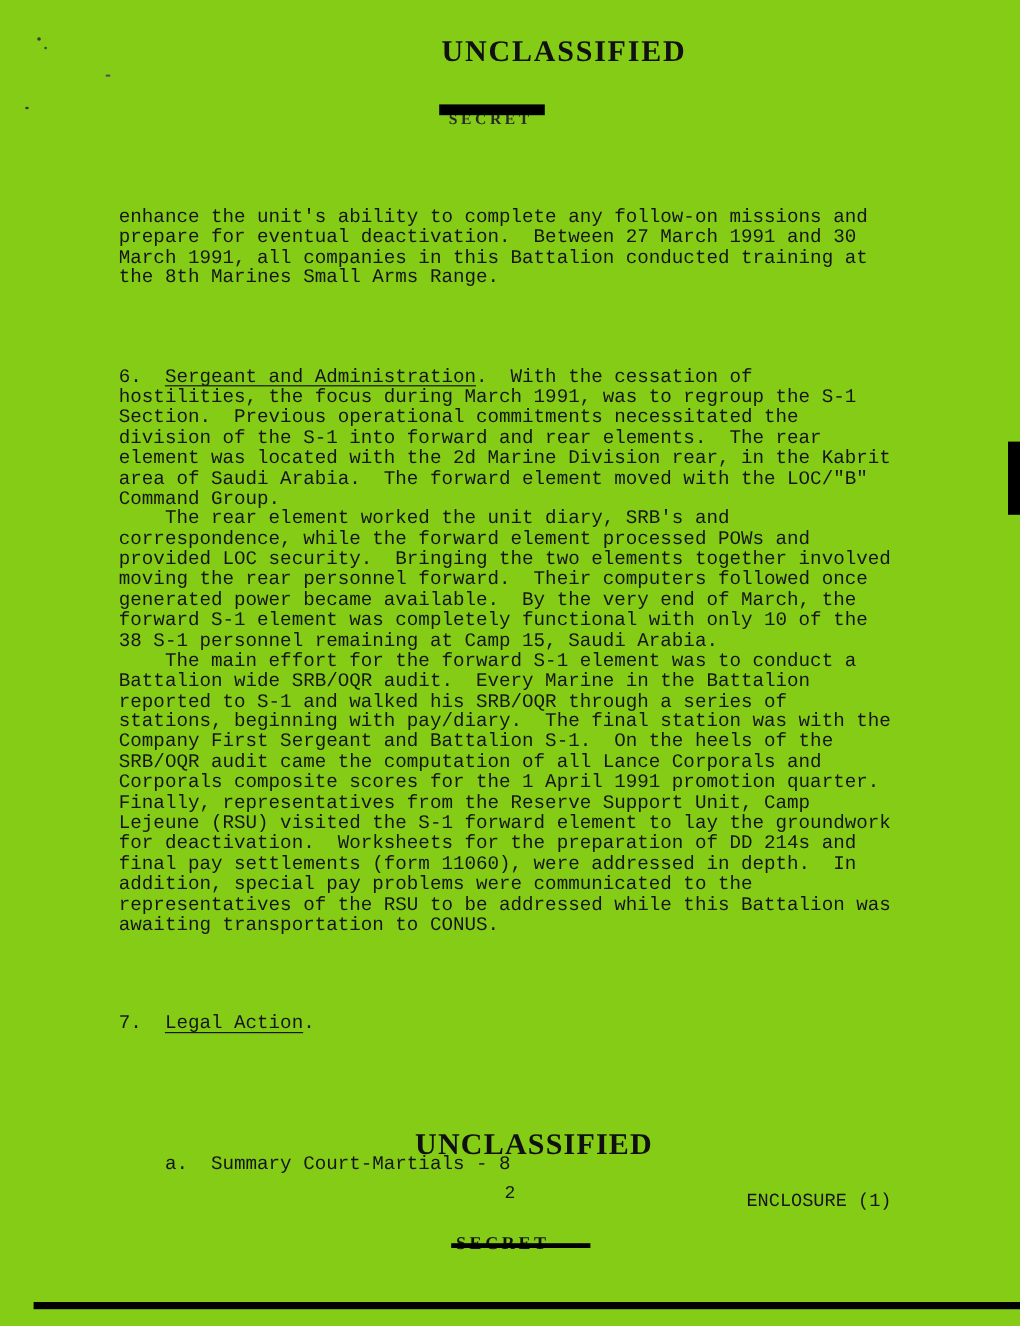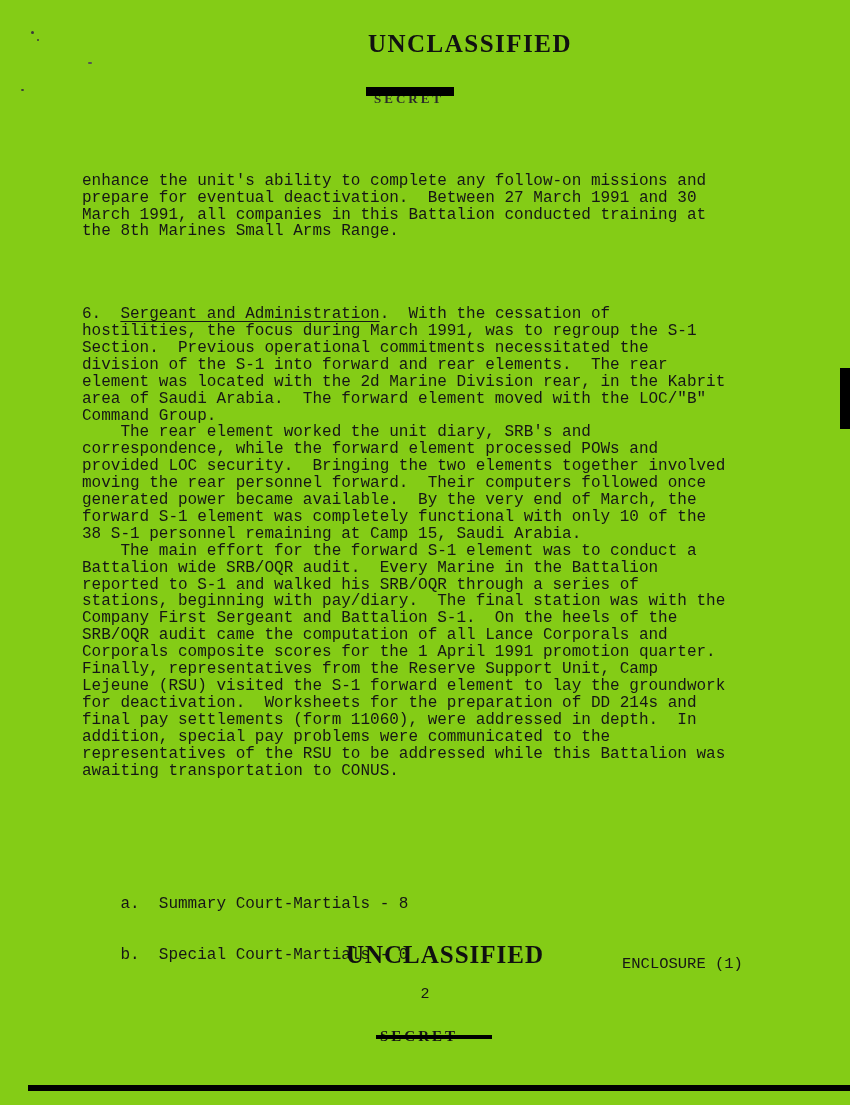--- a/index.html
+++ b/index.html
@@ -38,37 +38,37 @@
     position: absolute; top: -4px; left: -8px; right: -10px; height: 9px;
     background: #000;
   }
 
   
   .body-text {
     position: absolute; top: 122px; left: 82px; width: 700px;
     font-size: 16px; line-height: 16.9px;
     white-space: pre-wrap; color: #161616;
   }
-  .para { margin: 0 0 15px 0; }
+  .para { margin: 0 0 15px 17px; }
   .para:last-child { margin-bottom: 0; }
   .legal-line { margin: 0; }
   .u {
     text-decoration: underline;
     text-decoration-thickness: 1.4px;
     text-underline-offset: 2.5px;
   }
 
   
   .bottom-unclassified {
     position: absolute; top: 941px; left: 0; right: 0;
     text-align: center; transform: translateX(20px);
     font-size: 25px; letter-spacing: 1px; color: #101010;
   }
   .enclosure {
-    position: absolute; top: 955px; left: 622px;
+    position: absolute; top: 992px; left: 622px;
     font-size: 15.5px; color: #161616;
   }
   .page-number {
     position: absolute; top: 986px; left: 0; right: 0;
     text-align: center; font-size: 15px; color: #161616;
   }
   .secret-bottom {
     position: absolute; top: 1028px; left: 0; right: 0;
     text-align: center; transform: translateX(-6px);
   }
@@ -145,24 +145,24 @@
 SRB/OQR audit came the computation of all Lance Corporals and
 Corporals composite scores for the 1 April 1991 promotion quarter.
 Finally, representatives from the Reserve Support Unit, Camp
 Lejeune (RSU) visited the S-1 forward element to lay the groundwork
 for deactivation.  Worksheets for the preparation of DD 214s and
 final pay settlements (form 11060), were addressed in depth.  In
 addition, special pay problems were communicated to the
 representatives of the RSU to be addressed while this Battalion was
 awaiting transportation to CONUS.</span></div>
 
+    <div class="para"><span>7.  </span><span class="u">Legal Action</span><span>.</span></div>
 
     <div class="para">
       <div class="legal-line">    a.  Summary Court-Martials - 8</div>
-      <div class="legal-line">    b.  Special Court-Martials - 0</div>
       
       
       
     </div>
 
     
 
     
 
   </div>

